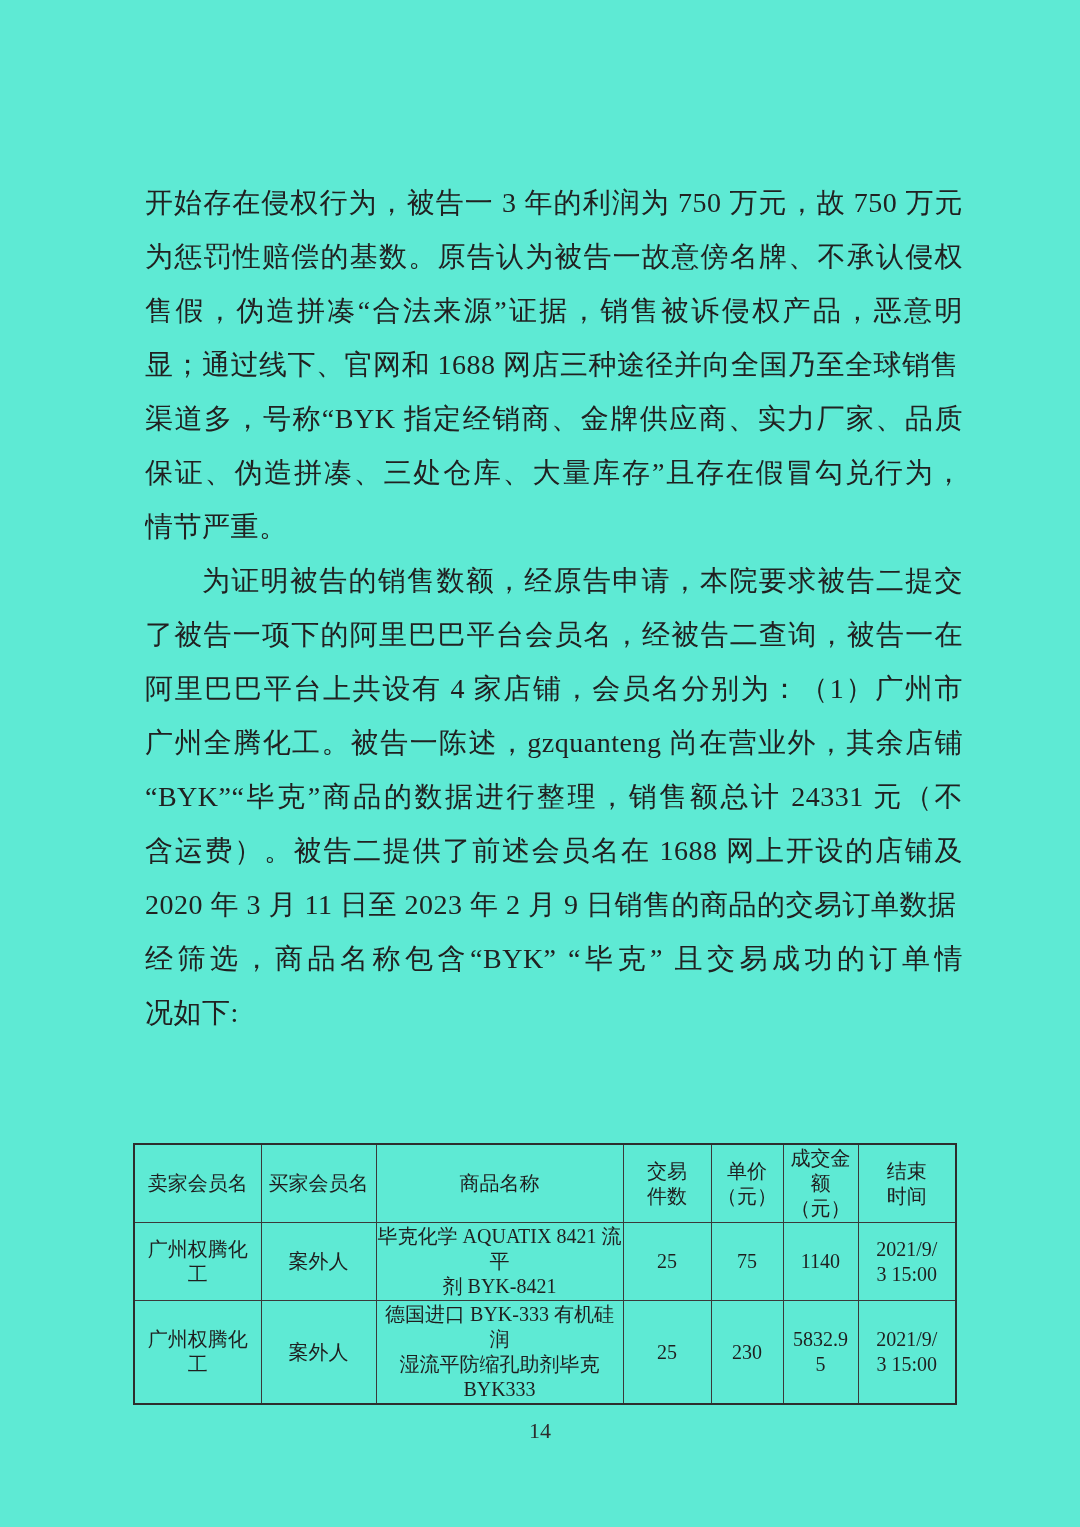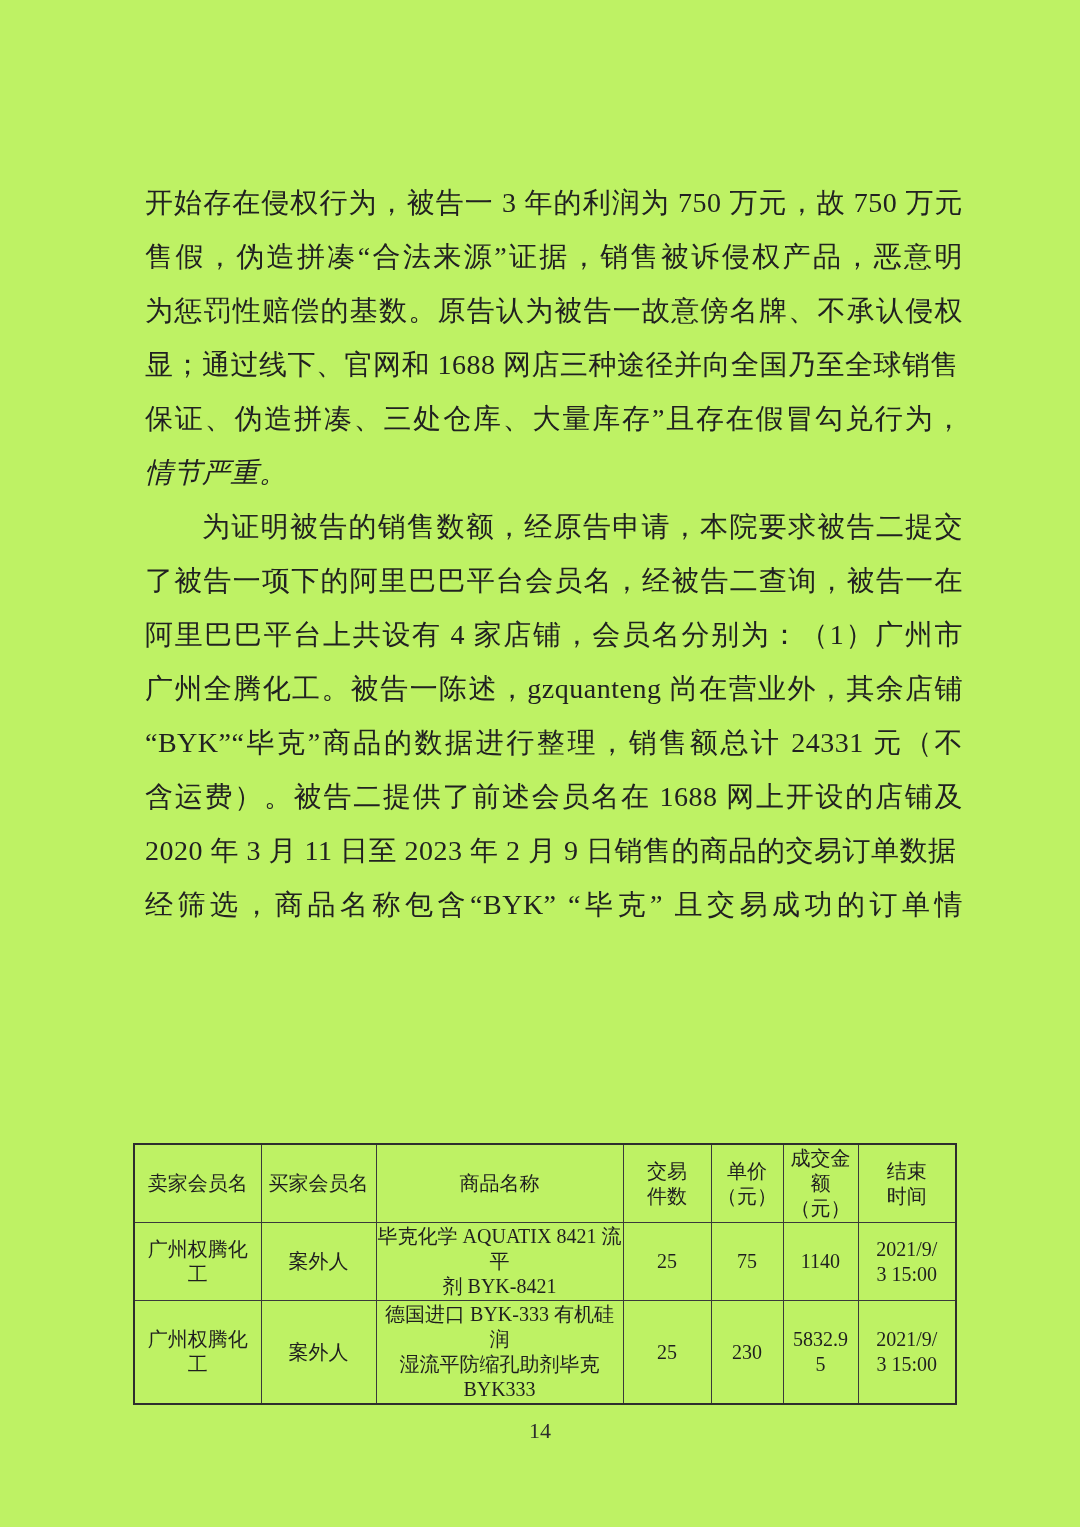--- a/index.html
+++ b/index.html
@@ -2,21 +2,21 @@
 <html><head>
 <meta charset="utf-8">
 <style>
   html, body { margin: 0; padding: 0; }
   body { background: #e9e9e9; }
   .page {
     position: relative;
     width: 1080px;
     height: 1527px;
     margin: 0 auto;
-    background: #bef264;
+    background: #5eead4;
     font-family: "Liberation Serif", "DejaVu Serif", serif;
     color: #212121;
     overflow: hidden;
   }
   .textblock {
     position: absolute;
     left: 145px;
     top: 176px;
     width: 818px;
     font-size: 28px;
@@ -27,21 +27,20 @@
     height: 54px;
     overflow: hidden;
     text-align: justify;
     text-align-last: justify;
     text-justify: inter-character;
     white-space: nowrap;
   }
   .tline.last {
     text-align-last: left;
     white-space: normal;
-    font-style: italic;
   }
   .tline.indent { text-indent: 57px; }
   table.orders {
     position: absolute;
     left: 133px;
     top: 1143px;
     width: 822px;
     border-collapse: collapse;
     table-layout: fixed;
     font-size: 20px;
@@ -73,35 +72,37 @@
   }
 </style>
 </head>
 <body>
 
 <div class="page">
 
   <div class="textblock">
     <div>
       <div class="tline">开始存在侵权行为，被告一 3 年的利润为 750 万元，故 750 万元</div>
+      <div class="tline">为惩罚性赔偿的基数。原告认为被告一故意傍名牌、不承认侵权</div>
       <div class="tline">售假，伪造拼凑“合法来源”证据，销售被诉侵权产品，恶意明</div>
-      <div class="tline">为惩罚性赔偿的基数。原告认为被告一故意傍名牌、不承认侵权</div>
       <div class="tline">显；通过线下、官网和 1688 网店三种途径并向全国乃至全球销售，</div>
+      <div class="tline">渠道多，号称“BYK 指定经销商、金牌供应商、实力厂家、品质</div>
       <div class="tline">保证、伪造拼凑、三处仓库、大量库存”且存在假冒勾兑行为，</div>
       <div class="tline last">情节严重。</div>
     </div>
     <div>
       <div class="tline indent">为证明被告的销售数额，经原告申请，本院要求被告二提交</div>
       <div class="tline">了被告一项下的阿里巴巴平台会员名，经被告二查询，被告一在</div>
       <div class="tline">阿里巴巴平台上共设有 4 家店铺，会员名分别为：（1）广州市</div>
       <div class="tline">广州全腾化工。被告一陈述，gzquanteng 尚在营业外，其余店铺</div>
       <div class="tline">“BYK”“毕克”商品的数据进行整理，销售额总计 24331 元（不</div>
       <div class="tline">含运费）。被告二提供了前述会员名在 1688 网上开设的店铺及</div>
       <div class="tline">2020 年 3 月 11 日至 2023 年 2 月 9 日销售的商品的交易订单数据，</div>
       <div class="tline">经筛选，商品名称包含“BYK” “毕克”  且交易成功的订单情</div>
+      <div class="tline last">况如下:</div>
     </div>
   </div>
 
   <table class="orders">
     <colgroup>
       <col style="width:127px">
       <col style="width:115px">
       <col style="width:247px">
       <col style="width:88px">
       <col style="width:72px">

